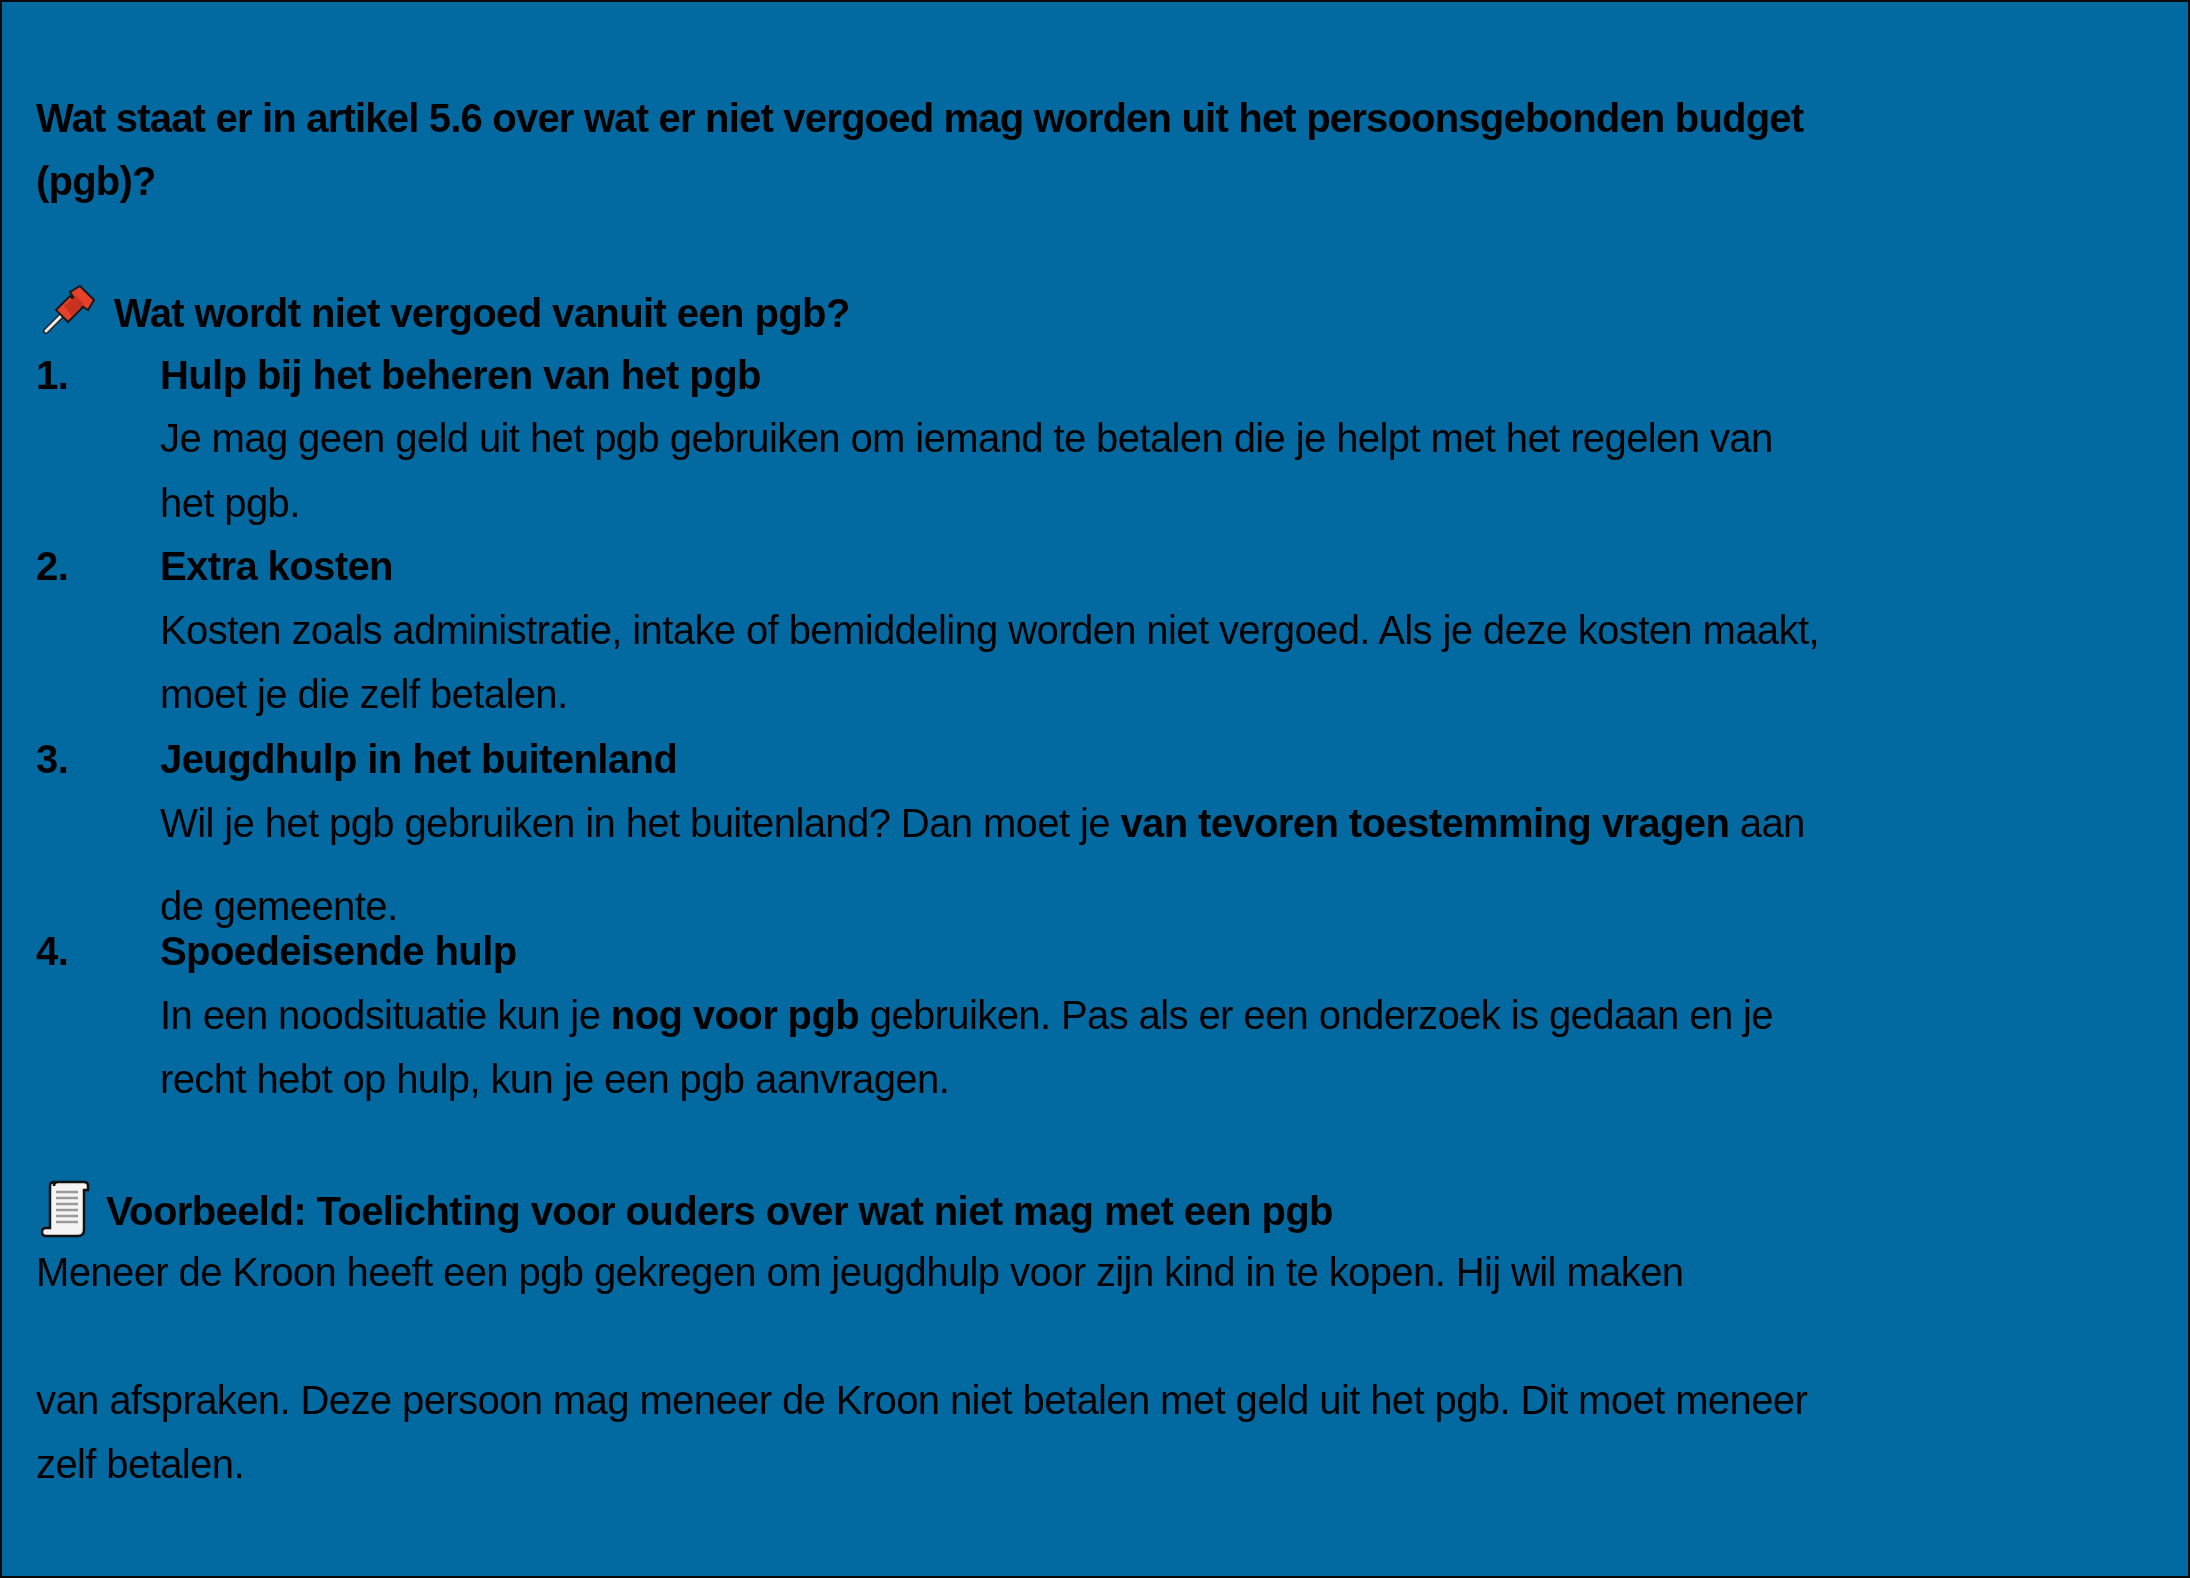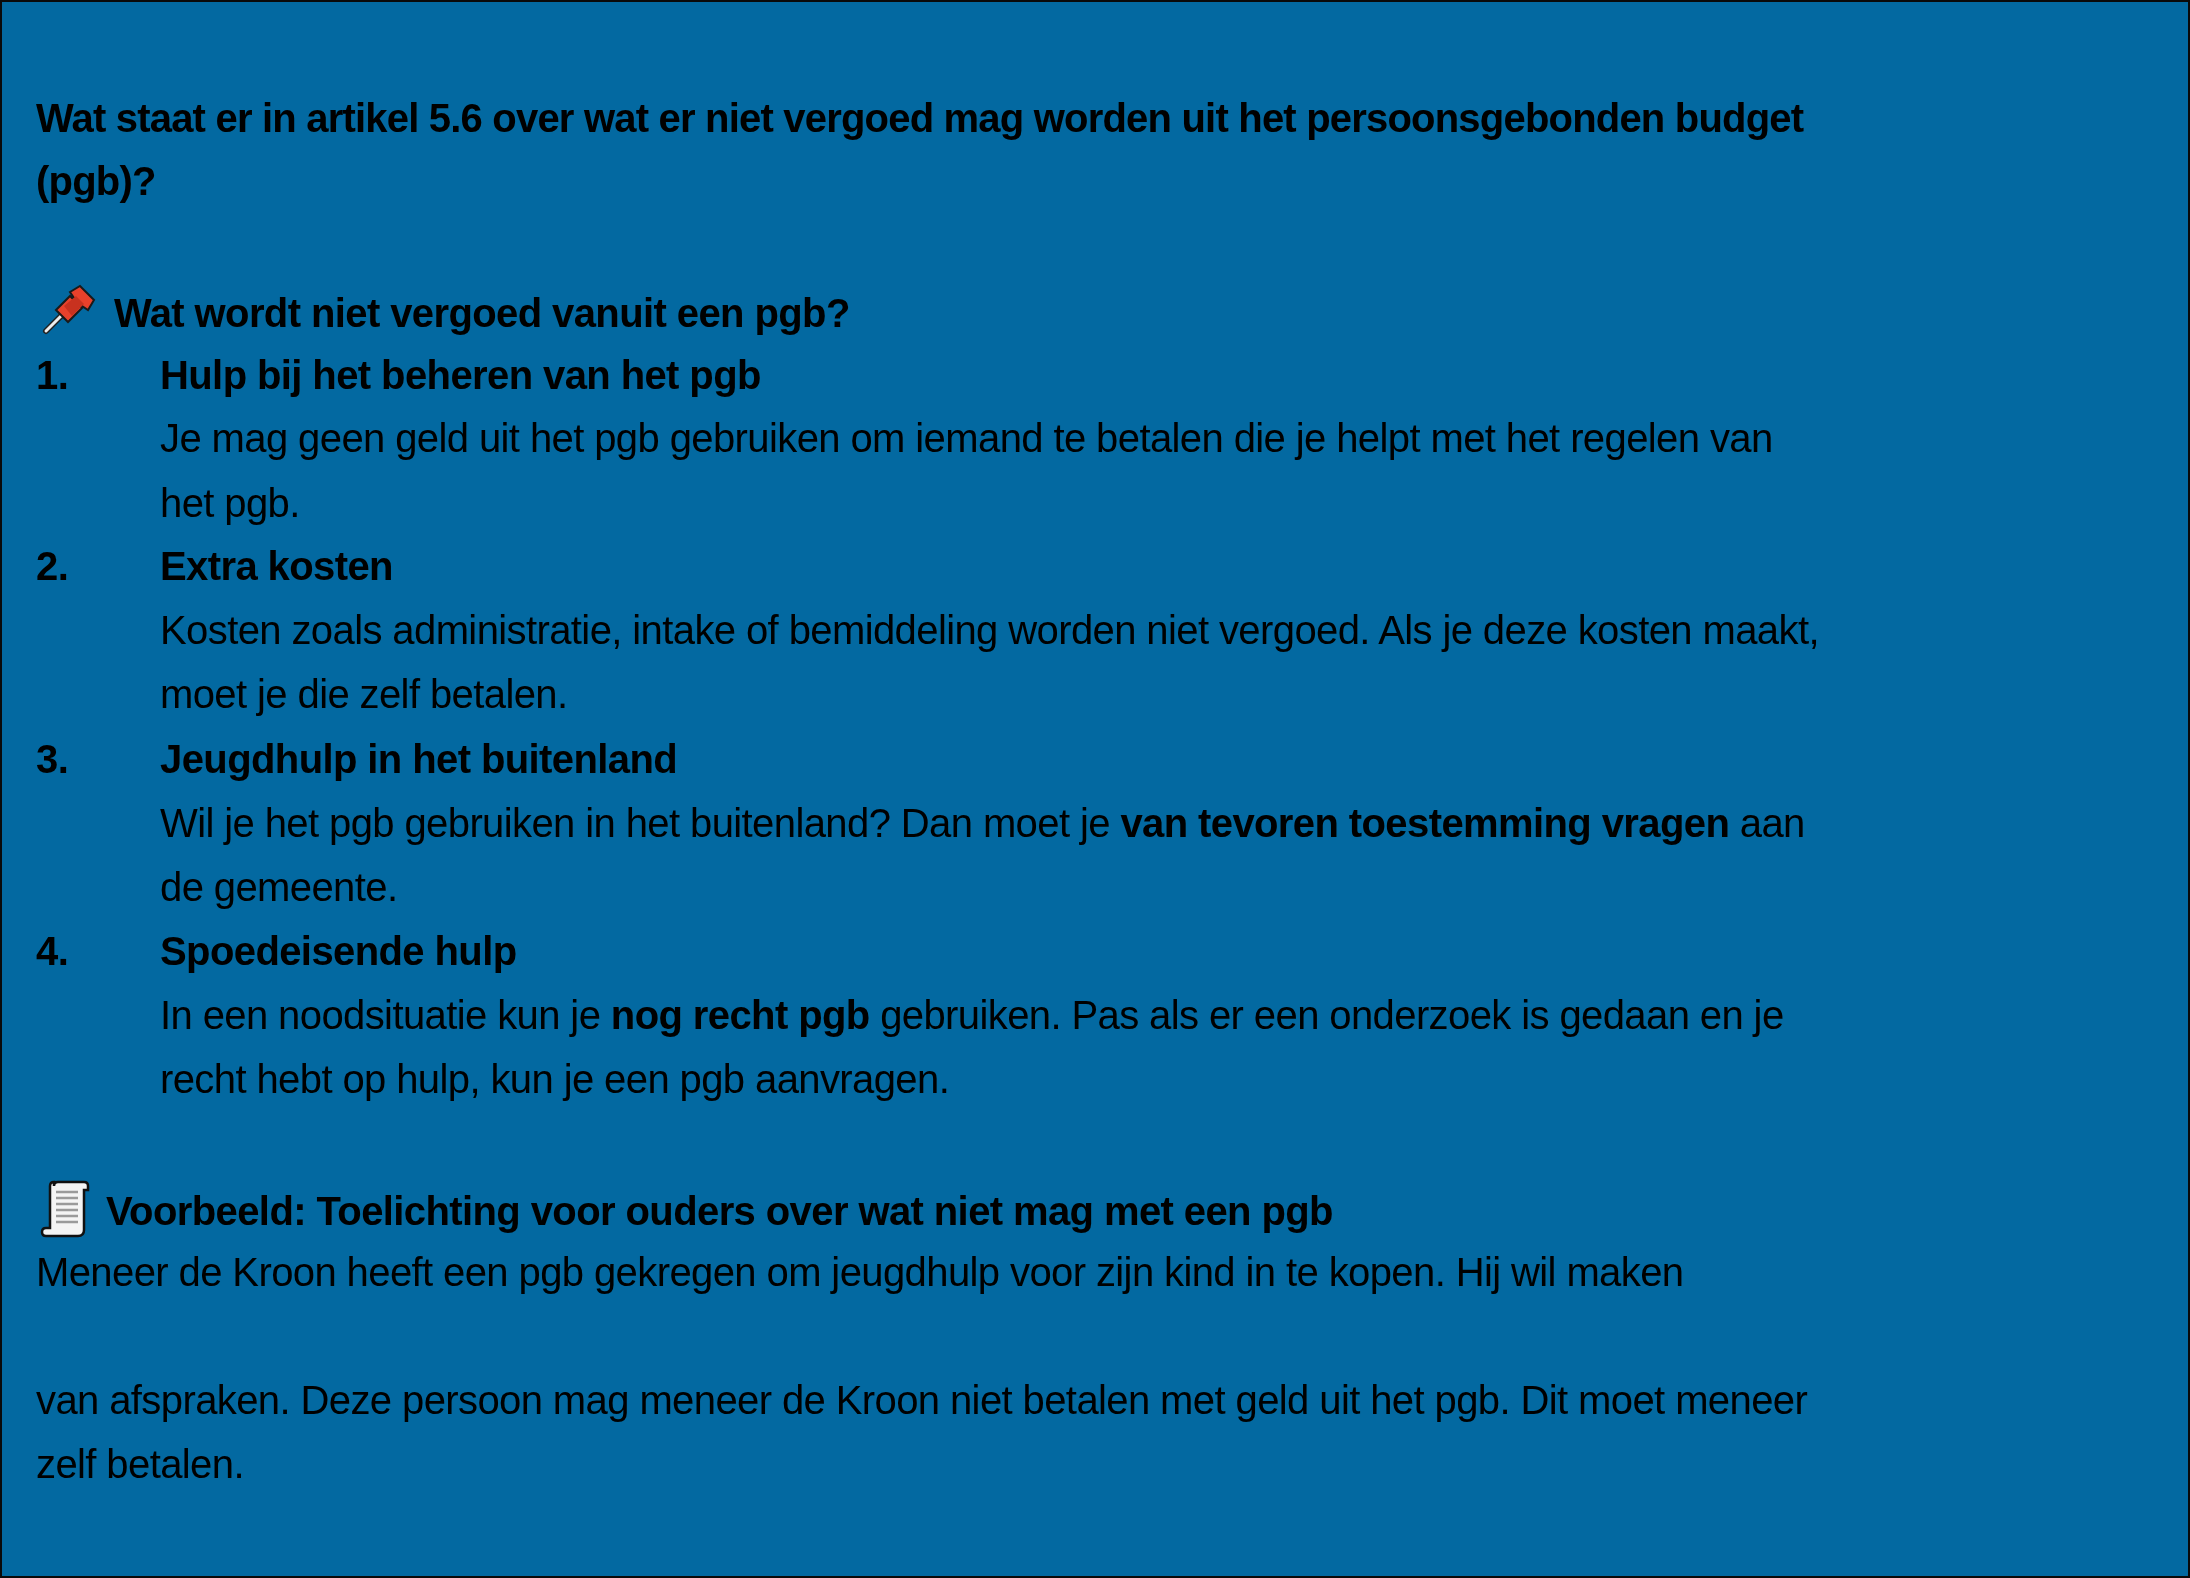--- a/index.html
+++ b/index.html
@@ -54,25 +54,25 @@
   <div class="line ind" style="top:469px">het pgb.</div>
 
   <div class="line num" style="top:532px">2.</div>
   <div class="line ind b" style="top:532px">Extra kosten</div>
   <div class="line ind" style="top:596px">Kosten zoals administratie, intake of bemiddeling worden niet vergoed. Als je deze kosten maakt,</div>
   <div class="line ind" style="top:660px">moet je die zelf betalen.</div>
 
   <div class="line num" style="top:725px">3.</div>
   <div class="line ind b" style="top:725px">Jeugdhulp in het buitenland</div>
   <div class="line ind" style="top:789px"><span>Wil je het pgb gebruiken in het buitenland? Dan moet je </span><span class="b">van tevoren toestemming vragen</span><span> aan</span></div>
-  <div class="line ind" style="top:853px">de gemeente.</div>
+  <div class="line ind" style="top:872px">de gemeente.</div>
 
   <div class="line num" style="top:917px">4.</div>
   <div class="line ind b" style="top:917px">Spoedeisende hulp</div>
-  <div class="line ind" style="top:981px"><span>In een noodsituatie kun je </span><span class="b">nog recht pgb</span><span> gebruiken. Pas als er een onderzoek is gedaan en je</span></div>
+  <div class="line ind" style="top:981px"><span>In een noodsituatie kun je </span><span class="b">nog voor pgb</span><span> gebruiken. Pas als er een onderzoek is gedaan en je</span></div>
   <div class="line ind" style="top:1045px">recht hebt op hulp, kun je een pgb aanvragen.</div>
 
   <span class="icon" style="left:38px; top:1178px; width:54px; height:58px;">
     <svg width="54" height="58" viewBox="0 0 54 58">
       <path d="M14 6 Q14 2 18 2 L44 2 Q48 2 48 6 L48 10 L44 10 L44 50 Q44 56 38 56 L6 56 Q2 56 2 52 Q2 48 6 48 L10 48 L10 6 Q10 2 14 2 Z" fill="#f4f4f4" stroke="#111" stroke-width="2.5"></path>
       <g stroke="#9a9a9a" stroke-width="2.5">
         <line x1="16" y1="12" x2="38" y2="12"></line>
         <line x1="16" y1="18" x2="38" y2="18"></line>
         <line x1="16" y1="24" x2="38" y2="24"></line>
         <line x1="16" y1="30" x2="38" y2="30"></line>

